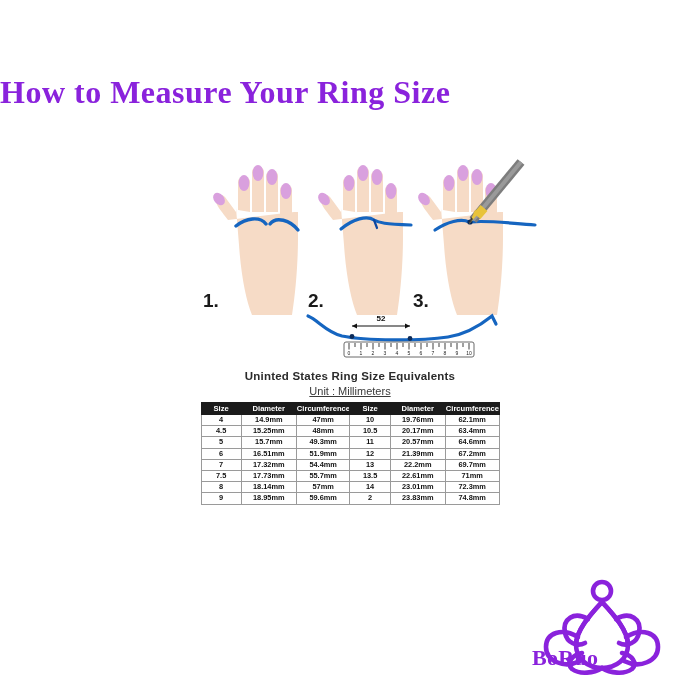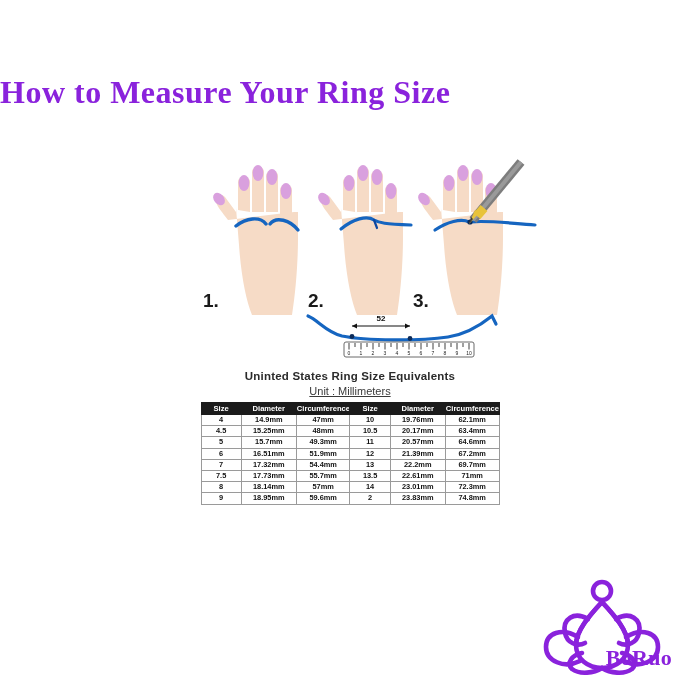--- a/index.html
+++ b/index.html
@@ -120,21 +120,21 @@
     left: 532px;
     top: 575px;
     width: 140px;
     height: 105px;
   }
   #logo-text {
     position: absolute;
     left: 532px;
     top: 645px;
     width: 140px;
-    text-align: right;
+    text-align: left;
     font-family: "Liberation Serif", serif;
     font-size: 22px;
     font-weight: bold;
     color: #8A22DC;
     letter-spacing: 0.3px;
   }
 </style>
 </head>
 <body>
 

